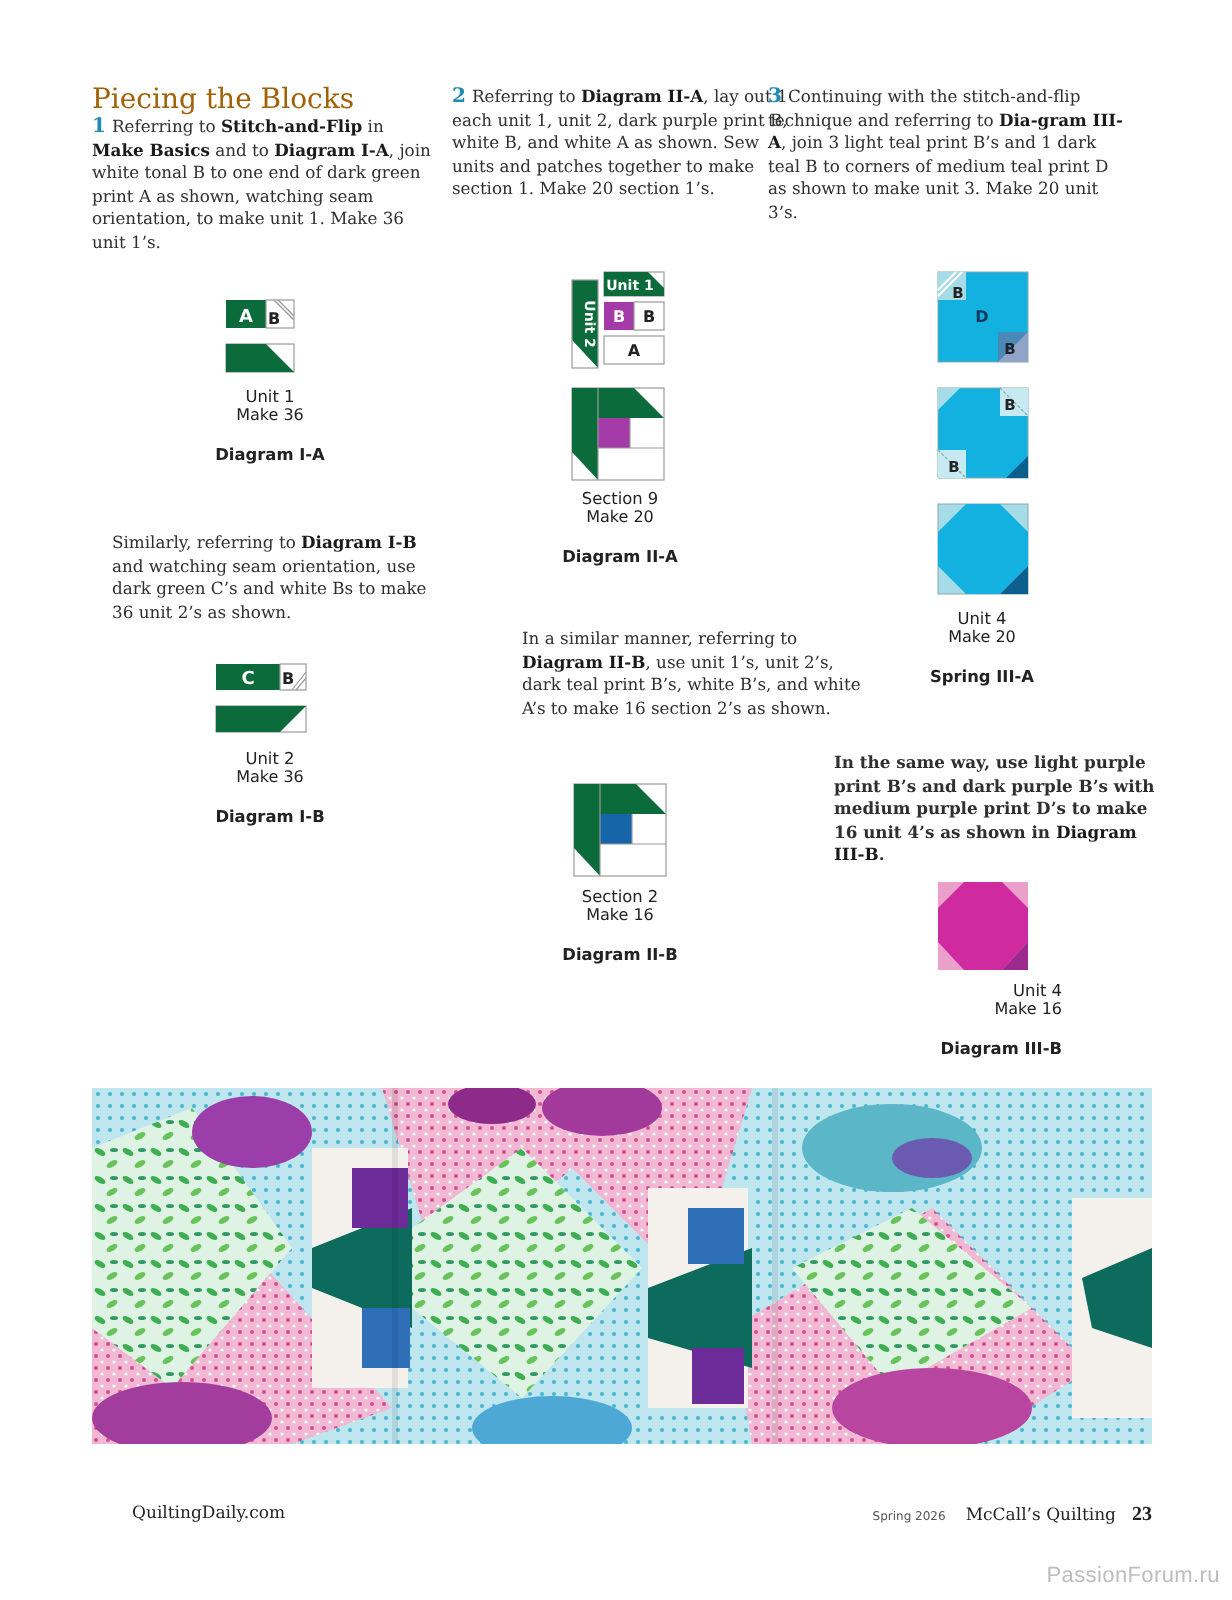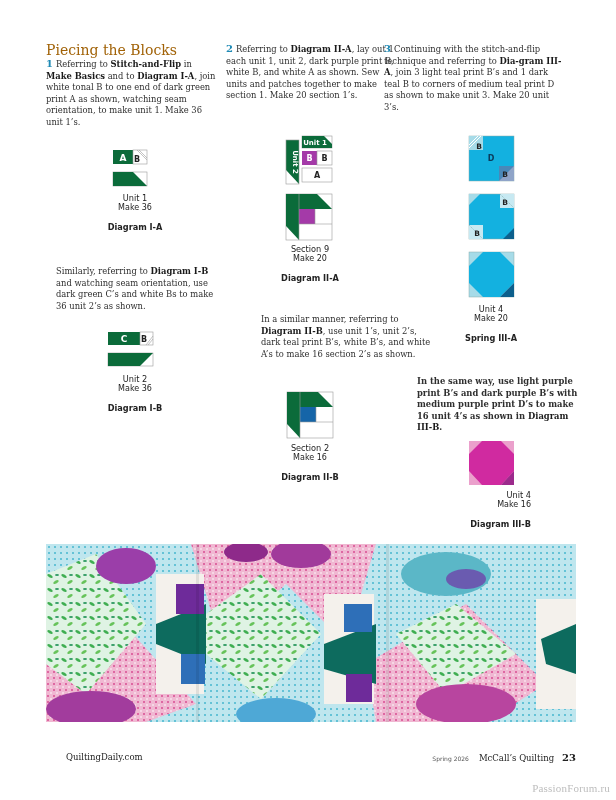--- a/index.html
+++ b/index.html
@@ -11,22 +11,22 @@
   .para b { color:#1a1a1a; }
   .num { font-family:"DejaVu Serif", serif; font-weight:bold; color:#1f8ab5; font-size:10px; margin-right:3px; }
   .cap { text-align:center; font-family:"DejaVu Sans", sans-serif; color:#222; }
   .cap .u { font-size:8.2px; line-height:9px; }
   .cap .m { font-size:8px; line-height:9px; }
   .cap .d { font-size:8.2px; font-weight:bold; margin-top:10px; }
   .photo { left:46px; top:544px; width:530px; height:178px; overflow:hidden; }
   .footer { top:752px; font-size:8.5px; font-family:"DejaVu Serif", serif; color:#222; }
   .footer .small { font-size:6px; font-family:"DejaVu Sans", sans-serif; color:#555; margin-right:10px; }
   .footer .mag { font-size:8.5px; margin-right:8px;margin-top:28px; }
-  .footer .pg { font-weight:bold; font-size:10px; }
-  .watermark { right:6px; top:782px; font-family:Liberation Serif, serif; font-size:11px; color:#bdbdbd; letter-spacing:0.2px; }
+  .footer .pg { font-weight:bold; font-size:10px;font-family:Liberation Serif, serif; }
+  .watermark { right:6px; top:782px; font-family:Liberation Sans, sans-serif; font-size:11px; color:#bdbdbd; letter-spacing:0.2px; }
 </style>
 </head>
 <body>
 
 <div class="abs heading">Piecing the Blocks</div>
 
 <div class="abs para" style="left:46px; top:58px; width:172px;">
   <span class="num">1</span><span class="rich">Referring to <b>Stitch-and-Flip</b> in <b>Make Basics</b> and to <b>Diagram I-A</b>, join white tonal B to one end of dark green print A as shown, watching seam orientation, to make unit 1. Make 36 unit 1’s.</span>
 </div>
 

